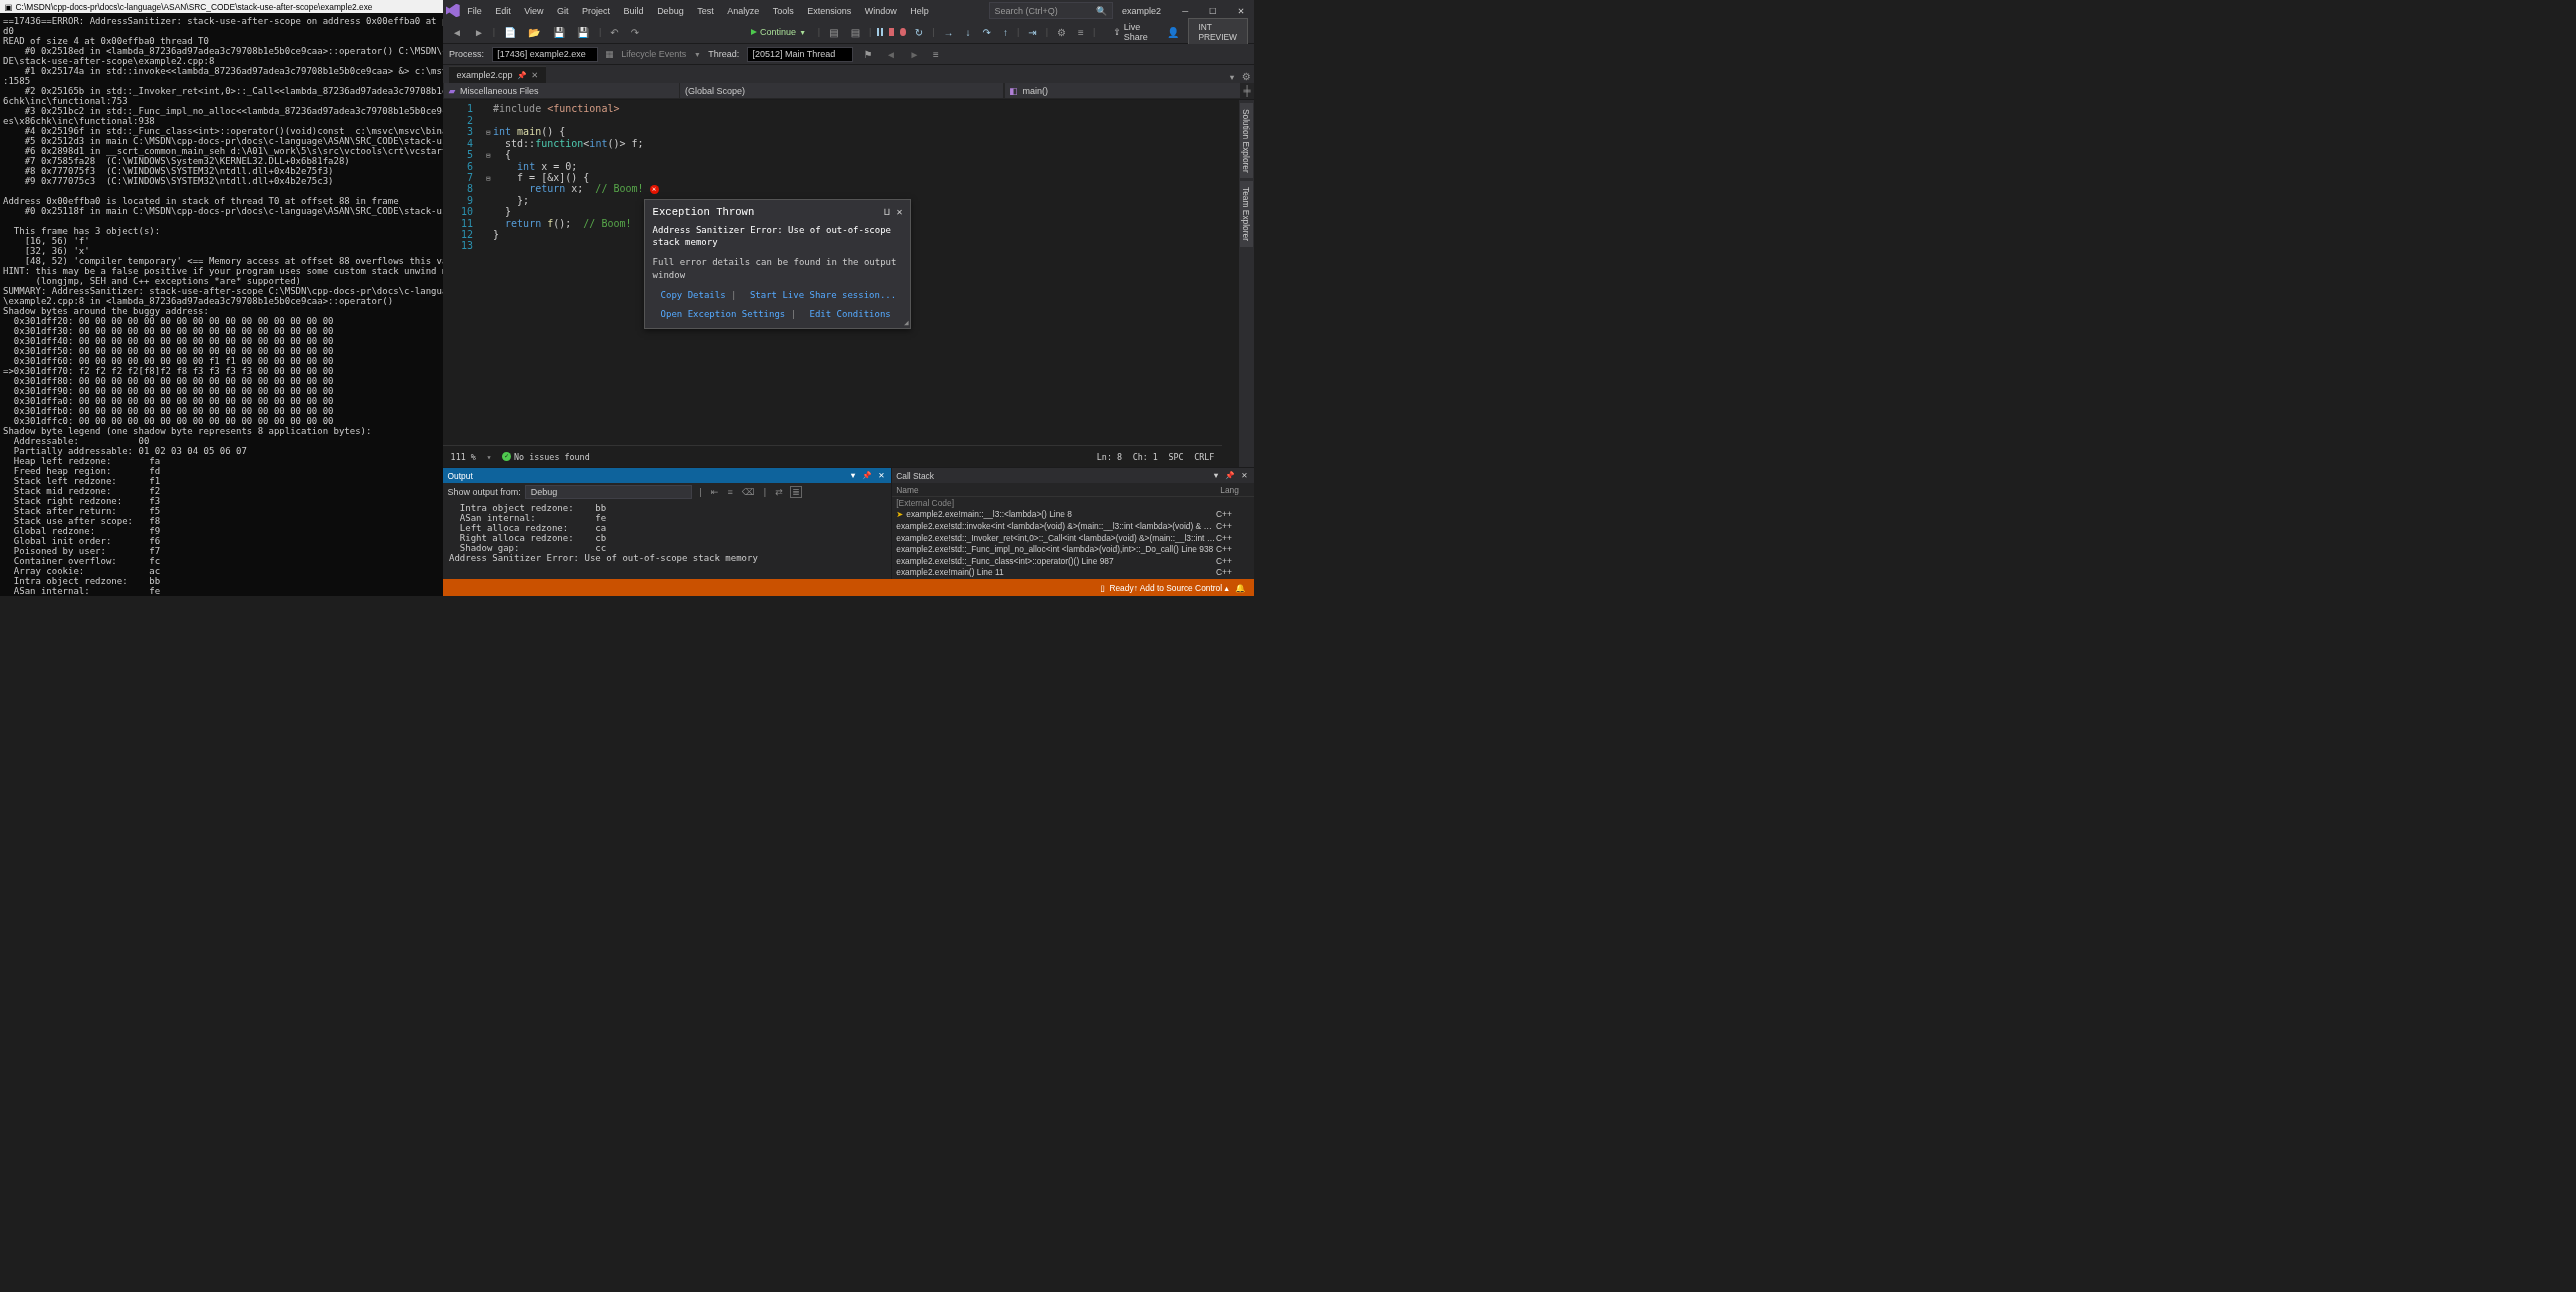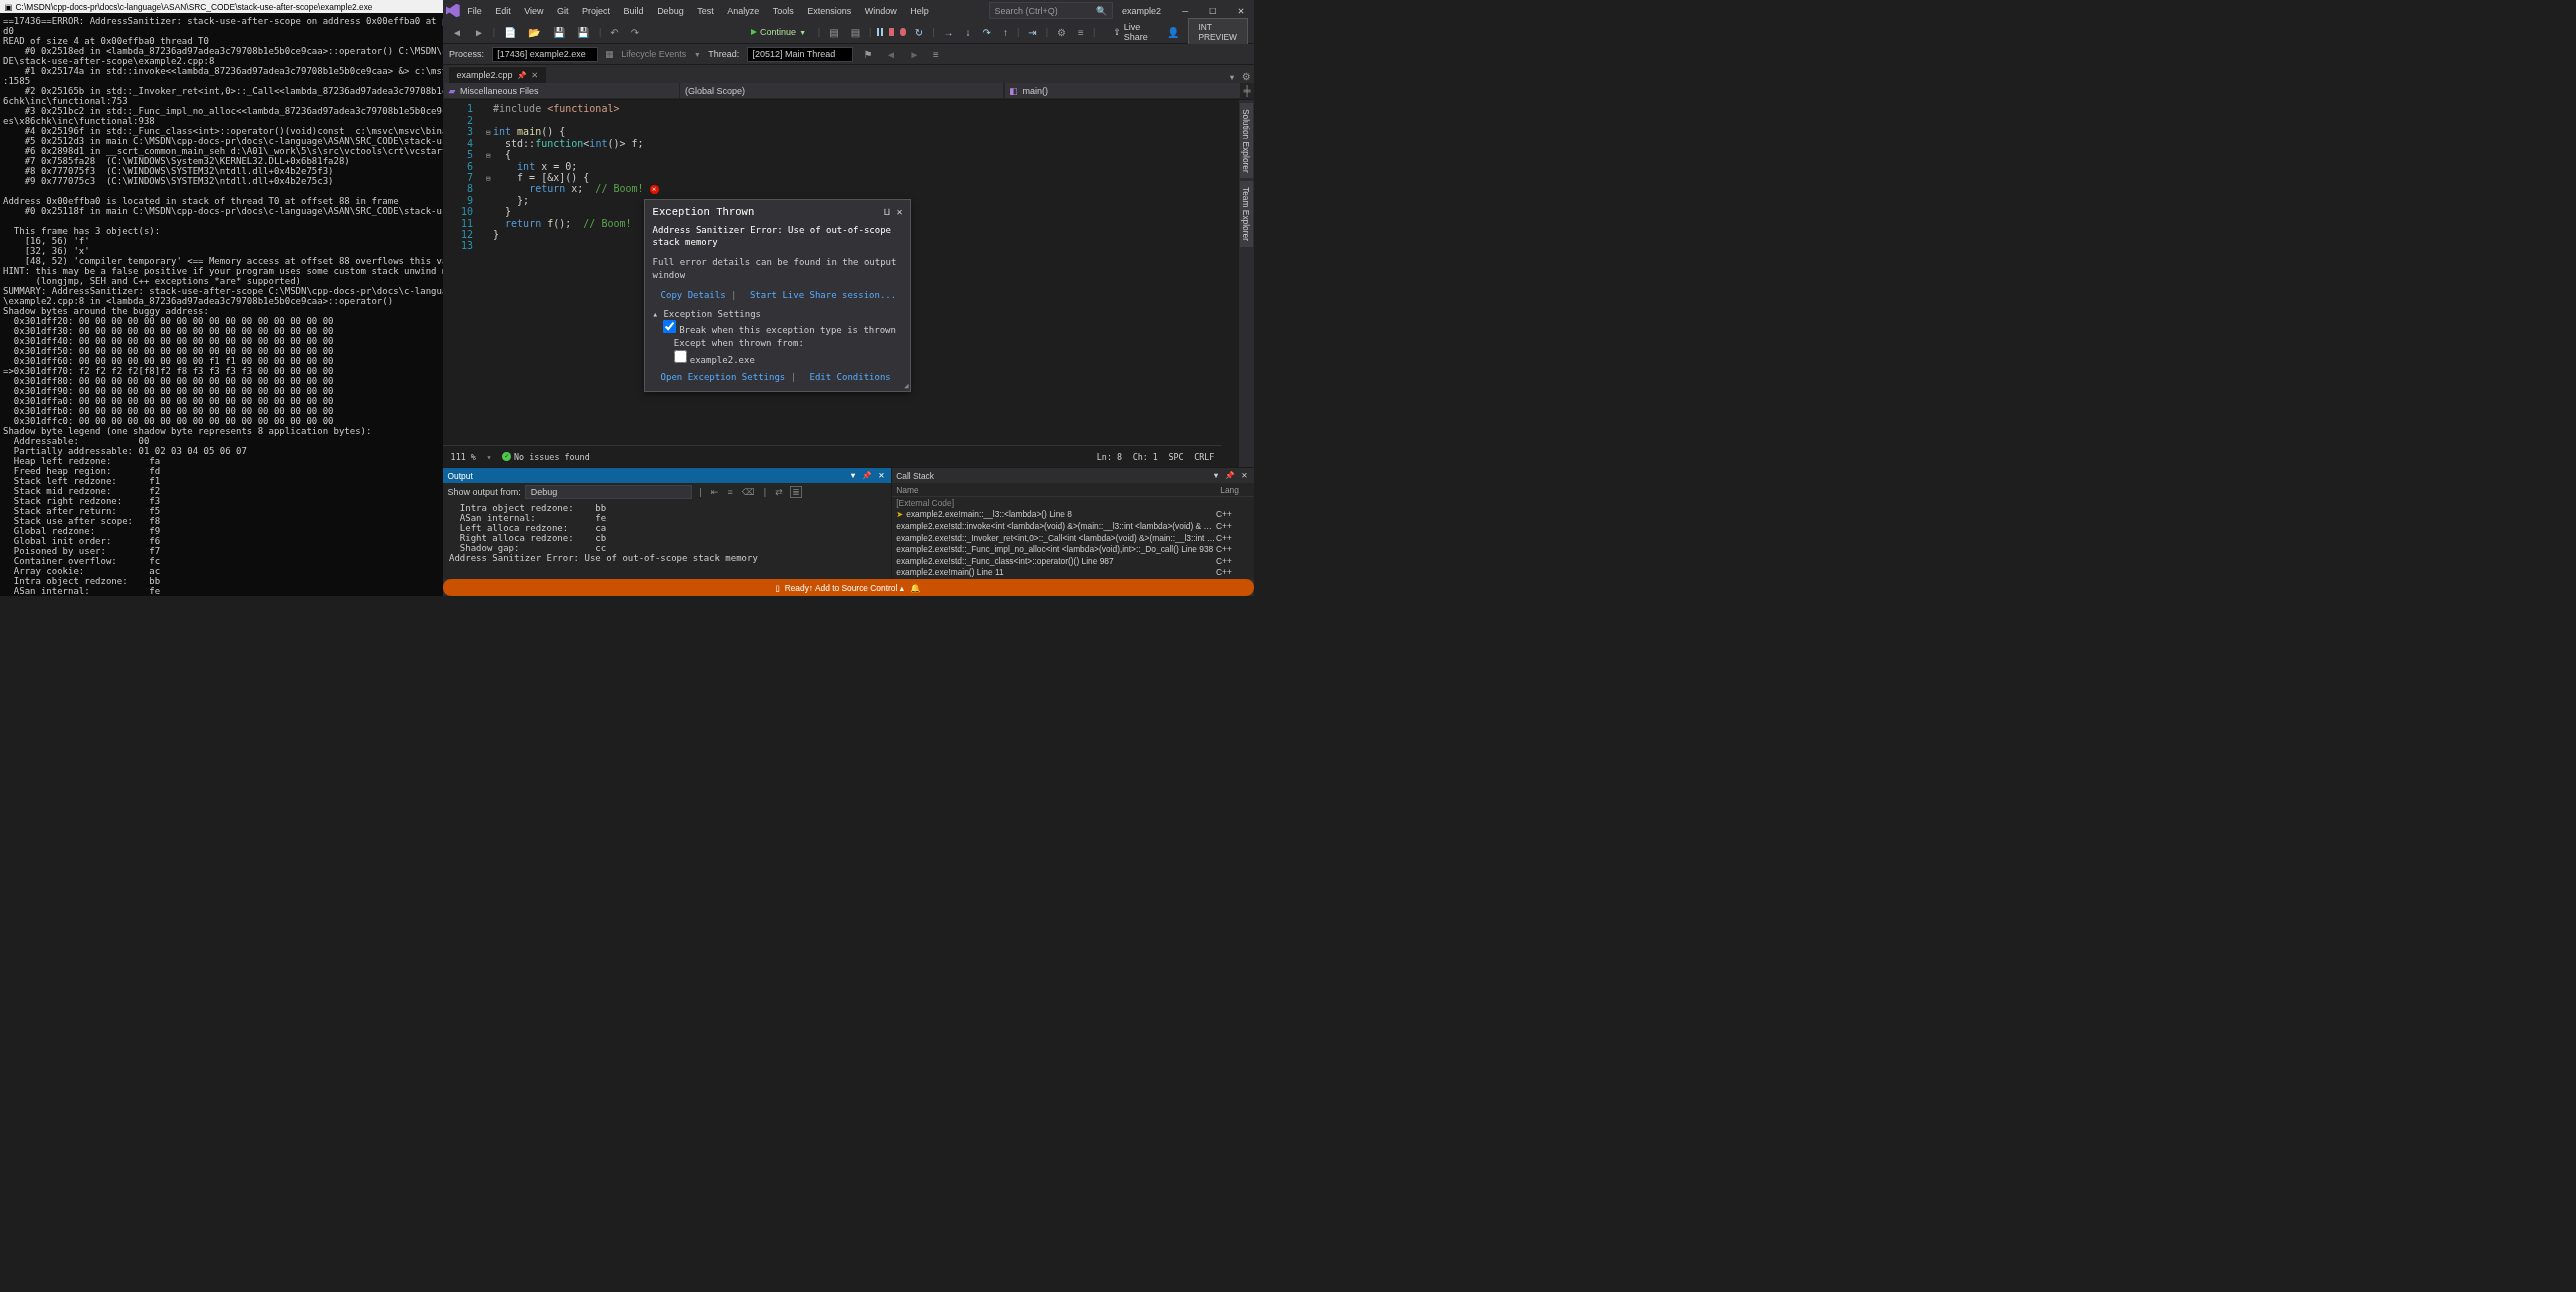--- a/index.html
+++ b/index.html
@@ -83,21 +83,21 @@
 .callstack-panel { width: 362px; display: flex; flex-direction: column; }
 .callstack-head { background: #252526; height: 13.7px; display: flex; color: #999; font-size: 8.4px; border-bottom: 0.8px solid #333; }
 .cs-name { flex: 1; padding: 1.5px 4.6px; }
 .cs-lang { width: 38px; padding: 1.5px 4.6px; }
 .callstack-body { flex: 1; background: #252526; font-size: 8.4px; overflow: hidden; }
 .cs-row { display: flex; padding: 0.8px 4.6px; color: #ccc; }
 .cs-row .n { flex: 1; white-space: nowrap; overflow: hidden; text-overflow: ellipsis; }
 .cs-row .l { width: 33px; text-align: left; }
 .cs-row.ext { color: #888; }
 .cs-arrow { color: #e2b104; margin-right: 3px; }
-.vs-statusbar { background: #ca5100; height: 16.7px; display: flex; align-items: center; justify-content: center; padding: 0 7.6px; color: #fff; font-size: 8.4px; border-radius: 8px; }
+.vs-statusbar { background: #ca5100; height: 16.7px; display: flex; align-items: center; justify-content: flex-end; padding: 0 7.6px; color: #fff; font-size: 8.4px; }
 .orange-glyph { color: #fff; }
 .vs-resize { position: absolute; right: 1.5px; bottom: 1.5px; color: #888; font-size: 7.6px; }
 .out-tb-ic { color: #888; padding: 0 2.3px; }
 </style>
 </head>
 <body>
 
 <div class="root">
 
   <div class="console">
@@ -331,28 +331,20 @@
             </div>
           </div>
           <div class="exc-body">
             <div class="exc-err">Address Sanitizer Error: Use of out-of-scope stack memory</div>
             <div class="exc-detail">Full error details can be found in the output window</div>
             <div style="margin-bottom:6px;">
               <span class="exc-link">Copy Details</span>
               <span class="exc-sep"> | </span>
               <span class="exc-link">Start Live Share session...</span>
             </div>
-            <div class="exc-settings">
-              <div><span class="tri">▴</span> <span>Exception Settings</span></div>
-              <div class="exc-indent">
-                <label><input type="checkbox" class="exc-chk" checked="" style=""><span>Break when this exception type is thrown</span></label>
-                <div class="exc-indent">Except when thrown from:</div>
-                <div class="exc-indent"><label><input type="checkbox" class="exc-chk" style=""><span>example2.exe</span></label></div>
-              </div>
-            </div>
             <div style="margin-top:4.6px;">
               <span class="exc-link">Open Exception Settings</span>
               <span class="exc-sep"> | </span>
               <span class="exc-link">Edit Conditions</span>
             </div>
           </div>
           <span class="vs-resize">◢</span>
         </div>
 
         <div class="editor-status">

